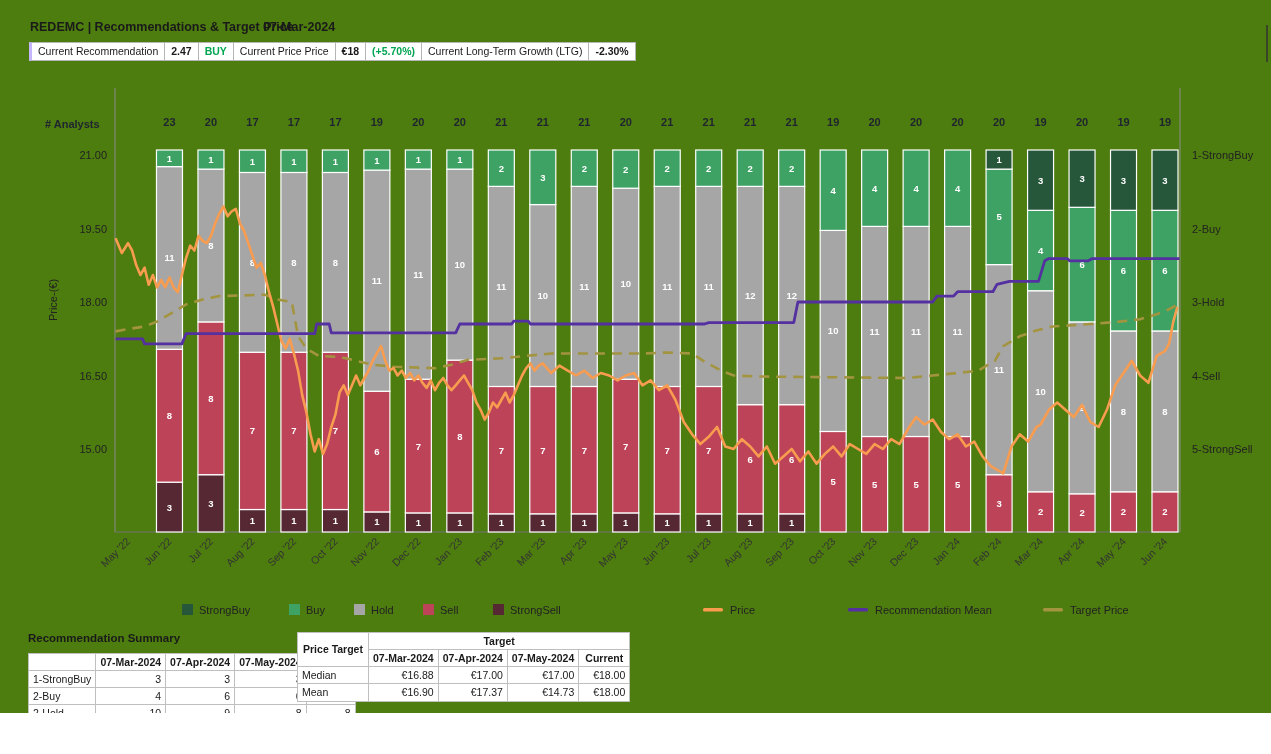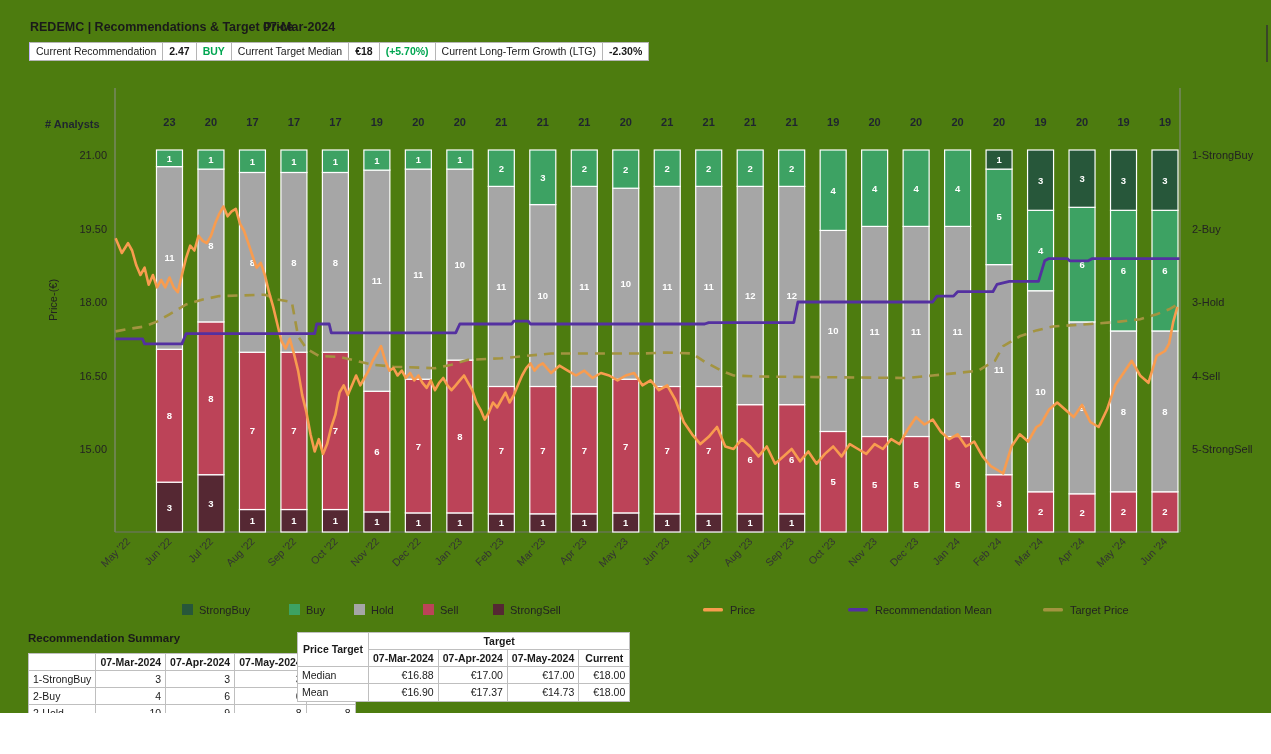--- a/index.html
+++ b/index.html
@@ -2,21 +2,21 @@
 <html><head>
 <meta charset="utf-8">
 <style>
   html,body{margin:0;padding:0;background:#fff;}
   .canvas{position:relative;width:1271px;height:713px;background:#4d7c0f;
           font-family:"Liberation Sans",sans-serif;color:#1a1a1a;overflow:hidden;}
   .title-row{position:absolute;left:30px;top:20px;font-size:12.5px;font-weight:bold;white-space:nowrap;}
   .report-date{position:absolute;left:263px;top:20px;font-size:12.5px;font-weight:bold;}
   .info-strip{position:absolute;left:29px;top:42px;display:inline-flex;font-size:10.5px;background:#fff;}
   .info-cell{border:1px solid #b5b5b5;border-left:none;padding:2px 6px;white-space:nowrap;line-height:1.2;}
-  .info-cell:first-child{border-left:1px solid #c4b5fd;}
+  .info-cell:first-child{border-left:3px solid #c4b5fd;}
   .c-bold{font-weight:bold;}
   .c-green{color:#00a651;font-weight:bold;}
   #chart-svg{position:absolute;left:0;top:0;}
   .tbl-wrap{position:absolute;font-size:10.5px;}
   .tbl-title{font-weight:bold;font-size:11.5px;margin-bottom:9px;}
   table.mini{border-collapse:collapse;background:#fff;}
   table.mini td,table.mini th{border:1px solid #bfbfbf;padding:1.5px 4px;font-size:10.5px;
       font-weight:normal;white-space:nowrap;line-height:1.25;}
   table.mini th{font-weight:bold;text-align:center;}
   table.mini td.lbl{text-align:left;}
@@ -27,21 +27,21 @@
 </head>
 <body>
 
 <div class="canvas">
   <div class="title-row">REDEMC | Recommendations &amp; Target Price</div>
   <div class="report-date">07-Mar-2024</div>
   <div class="info-strip" id="info-strip">
       <span class="info-cell">Current Recommendation</span>
       <span class="info-cell c-bold">2.47</span>
       <span class="info-cell c-green">BUY</span>
-      <span class="info-cell">Current Target Median</span>
+      <span class="info-cell">Current Price Price</span>
       <span class="info-cell c-bold">€18</span>
       <span class="info-cell c-green">(+5.70%)</span>
       <span class="info-cell">Current Long-Term Growth (LTG)</span>
       <span class="info-cell c-bold">-2.30%</span>
     </div>
 
   <svg id="chart-svg" width="1271" height="754">
       <line x1="115" y1="88" x2="115" y2="532" stroke="#8c8c8c" stroke-width="1"></line>
       <line x1="1180" y1="88" x2="1180" y2="532" stroke="#8c8c8c" stroke-width="1"></line>
       <line x1="115" y1="532" x2="1180" y2="532" stroke="#737373" stroke-width="1.2"></line>

